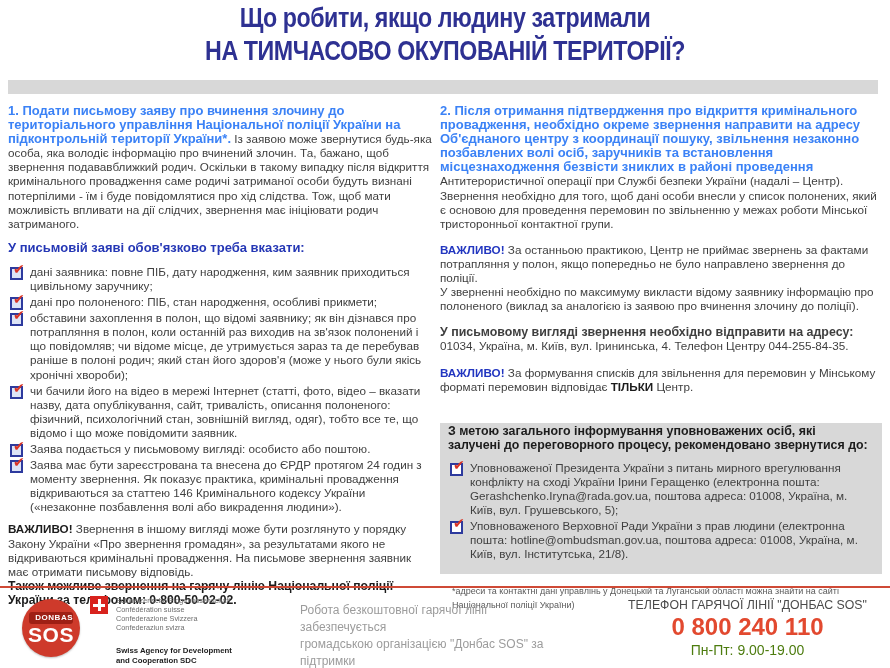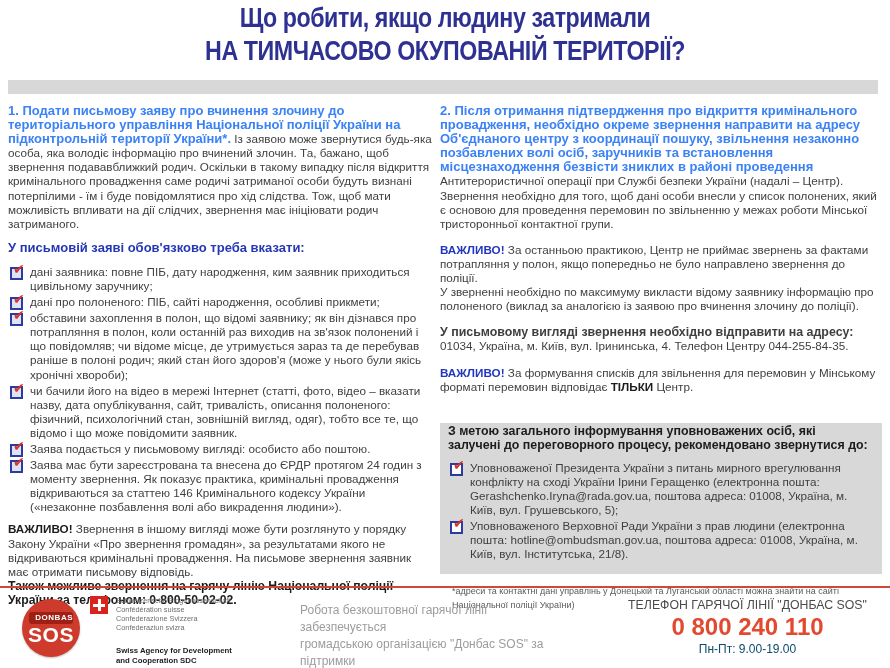--- a/index.html
+++ b/index.html
@@ -68,21 +68,21 @@
   .swiss-flag::before{content:"";position:absolute;left:7.5px;top:3px;width:3px;height:12px;background:#fff;}
   .swiss-flag::after{content:"";position:absolute;left:3px;top:7.5px;width:12px;height:3px;background:#fff;}
   .swiss-text{margin-left:8px;}
   .swiss-langs div{font-size:7.3px;line-height:9px;color:#6e6e6e;}
   .swiss-agency{margin-top:14px;font-size:7.8px;line-height:9.5px;font-weight:bold;color:#1c1c1c;}
   .support{position:absolute;left:300px;top:14px;width:270px;}
   .support div{font-size:12px;line-height:17px;color:#9c9c9c;}
   .hotline-block{position:absolute;left:615px;top:10px;width:265px;text-align:center;}
   .hotline-label{font-size:12.3px;color:#4a4a4a;}
   .hotline-phone{font-size:24px;font-weight:bold;color:#e2492f;line-height:26px;margin-top:2px;}
-  .hotline-hours{font-size:12px;color:#0c4a6e;margin-top:2px;}
+  .hotline-hours{font-size:14px;color:#4d7c0f;margin-top:2px;}
 </style>
 </head>
 <body>
 
 <div class="page">
 
   <div class="title">
     <div>Що робити, якщо людину затримали</div>
     <div>НА ТИМЧАСОВО ОКУПОВАНІЙ ТЕРИТОРІЇ?</div>
   </div>
@@ -101,21 +101,21 @@
       <li>
         <span class="checkbox">
             <span class="check">✔</span>
           </span>
         <span>дані заявника: повне ПІБ, дату народження, ким заявник приходиться цивільному заручнику;</span>
       </li>
       <li>
         <span class="checkbox">
             <span class="check">✔</span>
           </span>
-        <span>дані про полоненого: ПІБ, сайті народження, особливі прикмети;</span>
+        <span>дані про полоненого: ПІБ, стан народження, особливі прикмети;</span>
       </li>
       <li>
         <span class="checkbox">
             <span class="check">✔</span>
           </span>
         <span>обставини захоплення в полон, що відомі заявнику; як він дізнався про потрапляння в полон, коли останній раз виходив на зв'язок полонений і що повідомляв; чи відоме місце, де утримується зараз та де перебував раніше в полоні родич; який стан його здоров'я (може у нього були якісь хронічні хвороби);</span>
       </li>
       <li>
         <span class="checkbox">
             <span class="check">✔</span>

